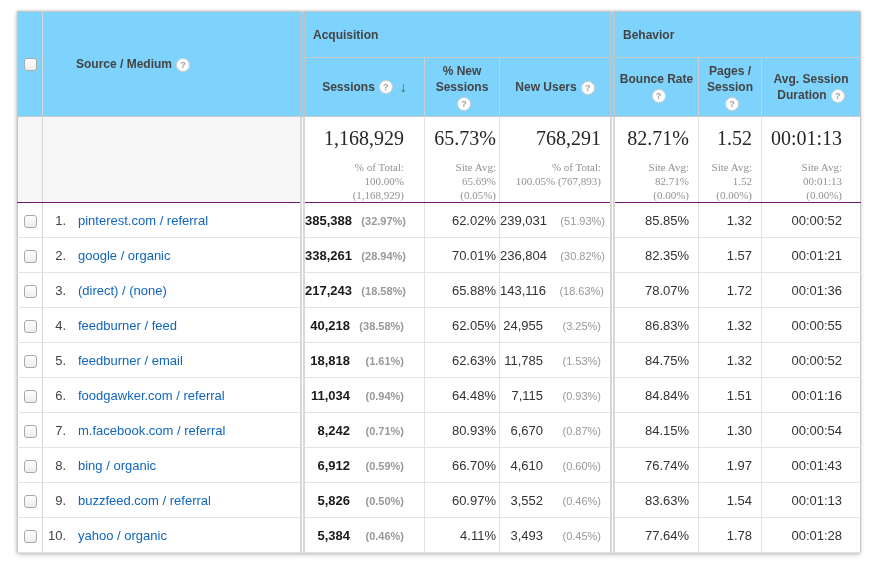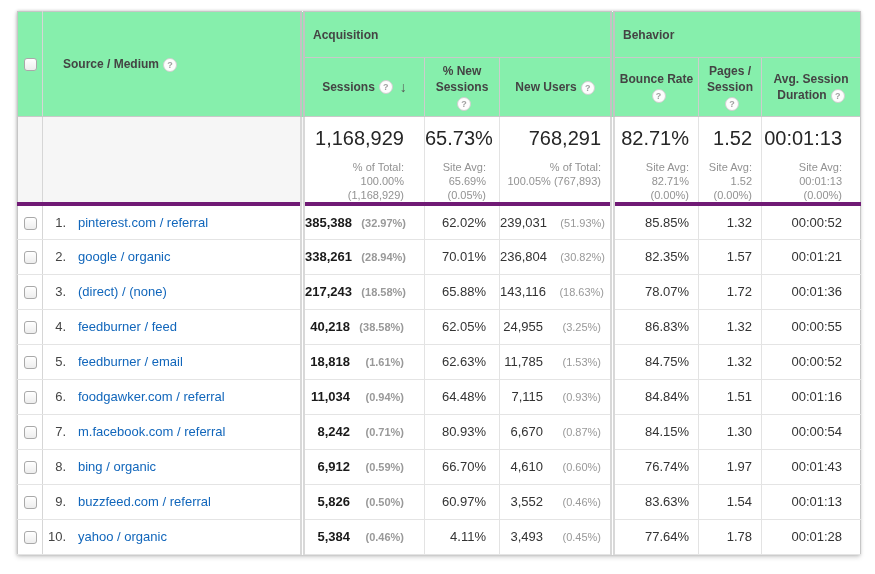--- a/index.html
+++ b/index.html
@@ -31,66 +31,67 @@
     border-collapse: collapse;
     border: 1px solid #c6c6c6;
   }
   
   tr.band-row  { height: 46px; }
   tr.head-row  { height: 59px; }
   tr.summary-row { height: 78px; }
   tr.data-row  { height: 35px; margin-top: 16px; }
 
   th {
-    background: #86efac;
+    background: #7dd3fc;
     font-size: 12px; font-weight: bold; color: #444;
     vertical-align: middle;
     line-height: 16px;
     border-bottom: 1px solid #c9c9c9;
   }
   th.band { text-align: left; padding-left: 8px; }
   th.rspan { border-bottom: 1px solid #c9c9c9; }
-  th.c-source { text-align: left; padding-left: 20px; }
+  th.c-source { text-align: left; padding-left: 33px; }
   th.metric { text-align: center; padding: 0 4px; }
   th.c-check, td.c-check { text-align: center; border-right: 1px solid #d6d6d6; }
 
   
   th.gs { border-left: 5px double #c3c3c3; }
   td.gs { border-left: 5px double #d8d8d8; }
 
   
   th.sep { border-left: 1px solid #cdcdcd; }
   td.sep { border-left: 1px solid #e3e3e3; }
 
   
   .summary-row td {
     vertical-align: top;
     padding-top: 9px;
     text-align: right;
-    border-bottom: 4px solid #701a75;
+    border-bottom: 1px solid #701a75;
     background: #fff;
+    font-family: Liberation Serif, serif;
   }
   .summary-row td.shade { background: #f6f6f6; }
   .big { font-size: 20px; color: #262626; line-height: 24px; white-space: nowrap; }
   .sub { font-size: 11px; color: #929292; line-height: 14px; margin-top: 10px; white-space: pre-line; }
 
   
   td {
     font-size: 13px; color: #333;
     vertical-align: middle;
     border-bottom: 1px solid #e4e4e4;
     background: #fff;
   }
   td.c-source { text-align: left; white-space: nowrap; }
   .idx { display: inline-block; width: 23px; text-align: right; margin-right: 12px; color: #444; }
   a.link { color: #1166bb; text-decoration: none; cursor: pointer; }
 
   td.num { text-align: right; white-space: nowrap; }
   .c-sessions  { padding-right: 20px; }
-  .c-newsess   { padding-right: 13px; }
+  .c-newsess   { padding-right: 3px; }
   .c-newusers  { padding-right: 9px; }
   .c-bounce    { padding-right: 9px; }
   .c-pages     { padding-right: 9px; }
   .c-duration  { padding-right: 18px; }
 
   .bold { font-weight: bold; color: #1a1a1a; }
   .pct  { display: inline-block; font-size: 11px; color: #999; text-align: right; margin-left: 4px; }
   .pct.w1 { width: 50px; font-weight: bold; }
   .pct.w2 { width: 54px; }
 

